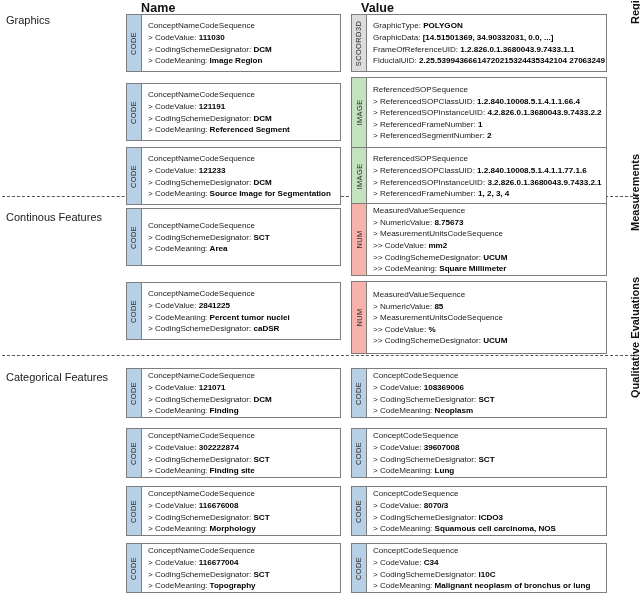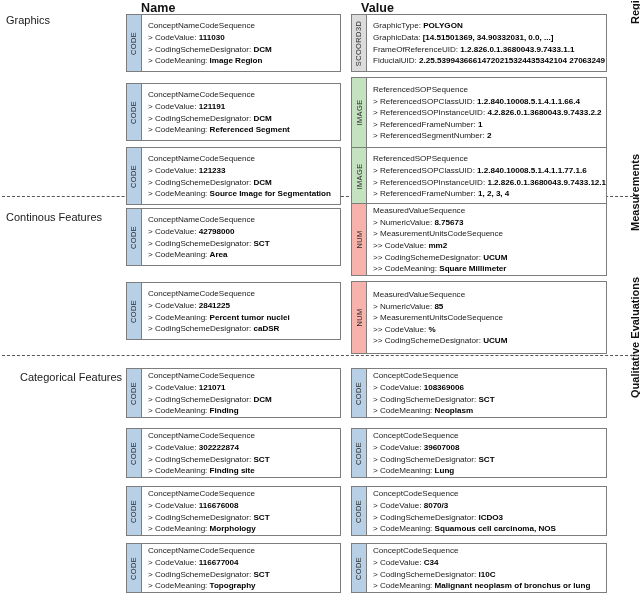--- a/index.html
+++ b/index.html
@@ -103,21 +103,21 @@
 </head>
 <body>
 
 <div class="canvas">
 
   <div class="col-head" id="head-name">Name</div>
   <div class="col-head" id="head-value">Value</div>
 
   <div class="group-label" style="left:6px;top:14px;">Graphics</div>
   <div class="group-label" style="left:6px;top:211px;">Continous Features</div>
-  <div class="group-label" style="left:20px;top:371px;">Categorical Features</div>
+  <div class="group-label" style="left:6px;top:371px;">Categorical Features</div>
 
   <div class="band-label" style="left:629px;top:24px;">Region of Interest (ROI)</div>
   <div class="band-label" style="left:629px;top:231px;">Measurements</div>
   <div class="band-label" style="left:629px;top:398px;">Qualitative Evaluations</div>
 
   <div class="sep" style="top:196px;"></div>
   <div class="sep" style="top:355px;"></div>
 
   <div class="card" style="left:126px;top:14px;width:215px;height:58px;">
     <div class="tab code">
@@ -180,32 +180,31 @@
     </div>
   </div>
 
   <div class="card" style="left:351px;top:147px;width:256px;height:58px;">
     <div class="tab image">
         <span>IMAGE</span>
       </div>
     <div class="card-body">
       <div class="line"><span class="lbl">ReferencedSOPSequence</span></div>
       <div class="line"><span class="lbl">&gt; ReferencedSOPClassUID:</span> <b>1.2.840.10008.5.1.4.1.1.77.1.6</b></div>
-      <div class="line"><span class="lbl">&gt; ReferencedSOPInstanceUID:</span> <b>1.2.826.0.1.3680043.9.7433.12.1</b></div>
+      <div class="line"><span class="lbl">&gt; ReferencedSOPInstanceUID:</span> <b>3.2.826.0.1.3680043.9.7433.2.1</b></div>
       <div class="line"><span class="lbl">&gt; ReferencedFrameNumber:</span> <b>1, 2, 3, 4</b></div>
     </div>
   </div>
 
   <div class="card" style="left:126px;top:208px;width:215px;height:58px;">
     <div class="tab code">
         <span>CODE</span>
       </div>
     <div class="card-body">
       <div class="line"><span class="lbl">ConceptNameCodeSequence</span></div>
-      <div class="line"><span class="lbl">&gt; CodeValue:</span> <b>42798000</b></div>
       <div class="line"><span class="lbl">&gt; CodingSchemeDesignator:</span> <b>SCT</b></div>
       <div class="line"><span class="lbl">&gt; CodeMeaning:</span> <b>Area</b></div>
     </div>
   </div>
 
   <div class="card" style="left:351px;top:203px;width:256px;height:73px;">
     <div class="tab num">
         <span>NUM</span>
       </div>
     <div class="card-body">

